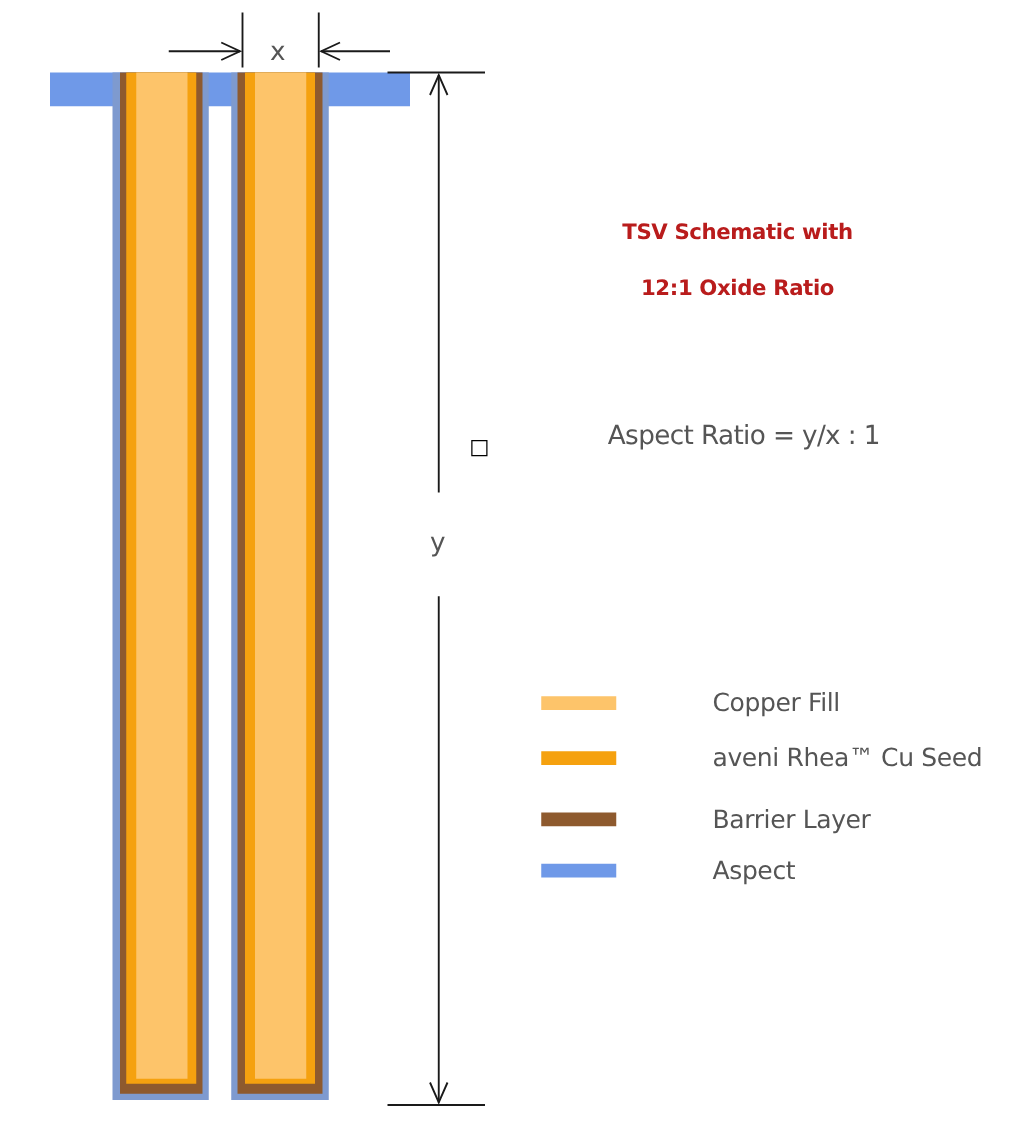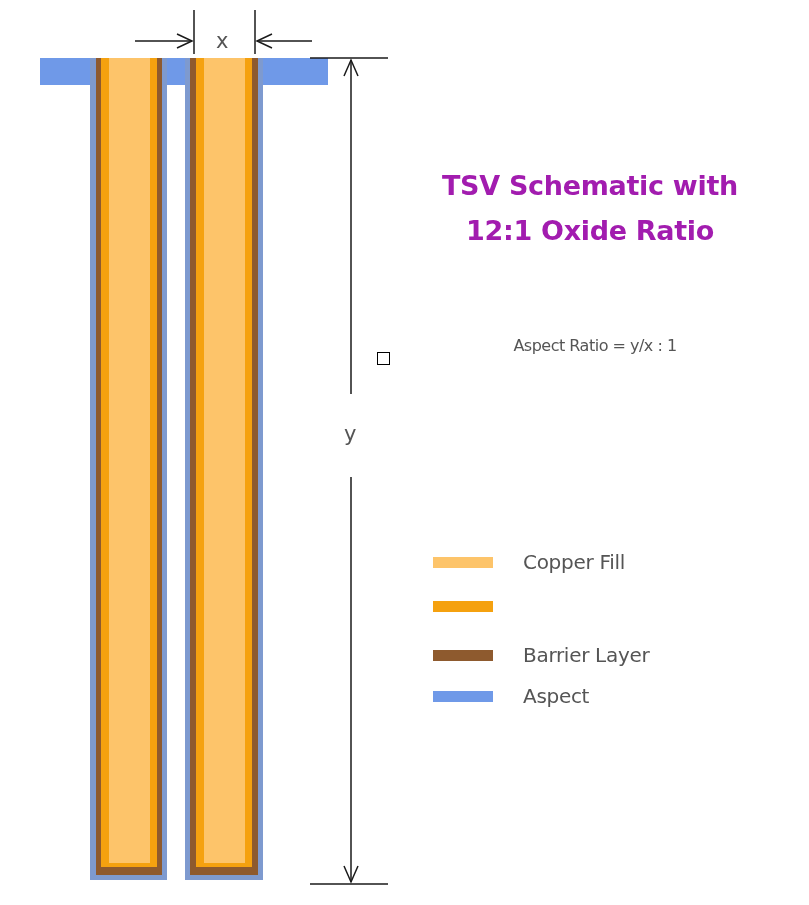--- a/index.html
+++ b/index.html
@@ -1,21 +1,21 @@
 <!DOCTYPE html>
 <html><head>
 <meta charset="utf-8">
 <style>
   html, body { margin:0; padding:0; background:#ffffff; }
   body { width:809px; height:905px; position:relative; overflow:hidden; font-family:"DejaVu Sans", sans-serif; }
   svg { position:absolute; left:0; top:0; }
-  .title { position:absolute; left:400px; width:380px; text-align:center; color:#a21caf; font-size:27px; font-weight:bold; font-family:"DejaVu Sans", sans-serif; line-height:44px; letter-spacing:-0.3px; }
-  .formula { position:absolute; left:440px; top:336px; width:310px; text-align:center; color:#555555; font-size:16px; letter-spacing:-0.5px; }
+  .title { position:absolute; left:400px; width:380px; text-align:center; color:#b91c1c; font-size:17px; font-weight:bold; font-family:"DejaVu Sans", sans-serif; line-height:44px; letter-spacing:-0.3px; }
+  .formula { position:absolute; left:440px; top:336px; width:310px; text-align:center; color:#555555; font-size:21px; letter-spacing:-0.5px; }
   .checkbox { position:absolute; left:377px; top:352px; width:13px; height:13px; border:1px solid #000; box-sizing:border-box; background:#fff; }
-  .legend-item { position:absolute; left:433px; height:30px; display:flex; align-items:center; }
+  .legend-item { position:absolute; left:433px; height:30px; display:flex; align-items:center;gap:47px; }
   .swatch { width:60px; height:11px; margin-right:30px; }
   .legend-label { color:#555555; font-size:20px; letter-spacing:-0.3px; white-space:nowrap; }
   .dim-label { position:absolute; color:#555555; font-size:21px; }
 </style>
 </head>
 <body>
 
 <svg width="809" height="905" viewBox="0 0 809 905">
 
   <rect x="40" y="58" width="288" height="27" fill="#6F99E8"></rect>
@@ -62,20 +62,21 @@
 <div class="checkbox"></div>
 <div class="formula">Aspect Ratio = y/x : 1</div>
 
 <div>
   <div class="legend-item" style="top:547px;">
     <div class="swatch" style="background:#FDC46A;"></div>
     <span class="legend-label">Copper Fill</span>
   </div>
   <div class="legend-item" style="top:591px;">
     <div class="swatch" style="background:#F5A10F;"></div>
+    <span class="legend-label">aveni Rhea™ Cu Seed</span>
   </div>
   <div class="legend-item" style="top:640px;">
     <div class="swatch" style="background:#8E5A2E;"></div>
     <span class="legend-label">Barrier Layer</span>
   </div>
   <div class="legend-item" style="top:681px;">
     <div class="swatch" style="background:#6F99E8;"></div>
     <span class="legend-label">Aspect</span>
   </div>
 </div>

